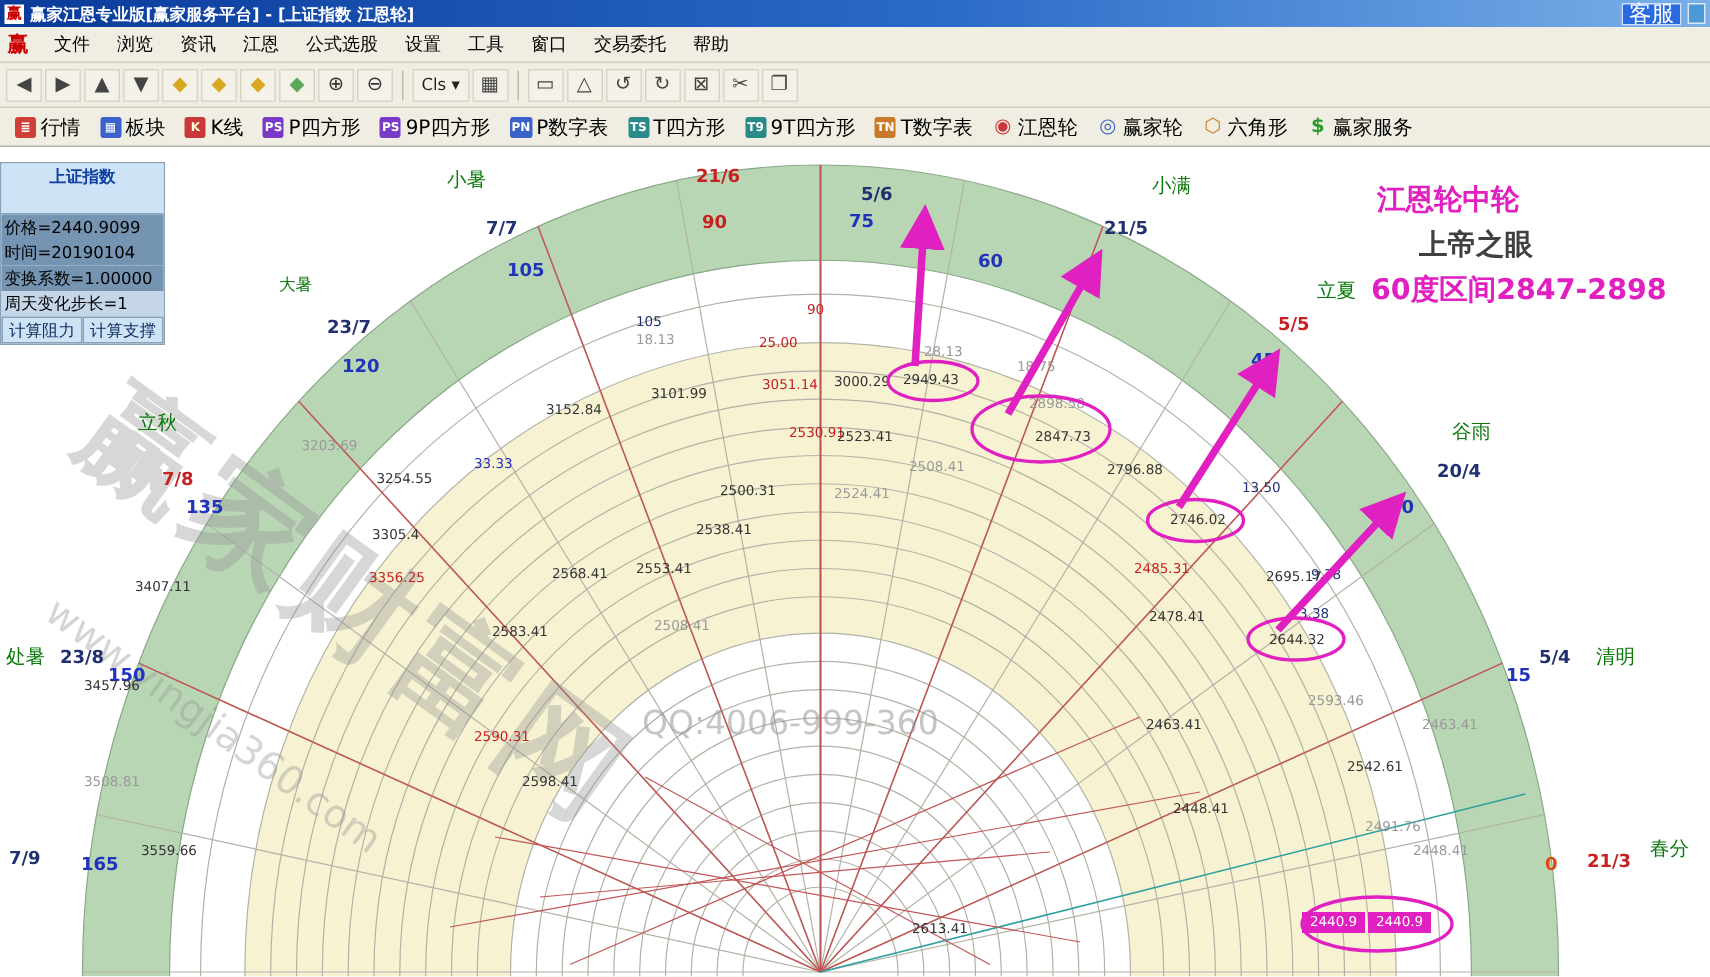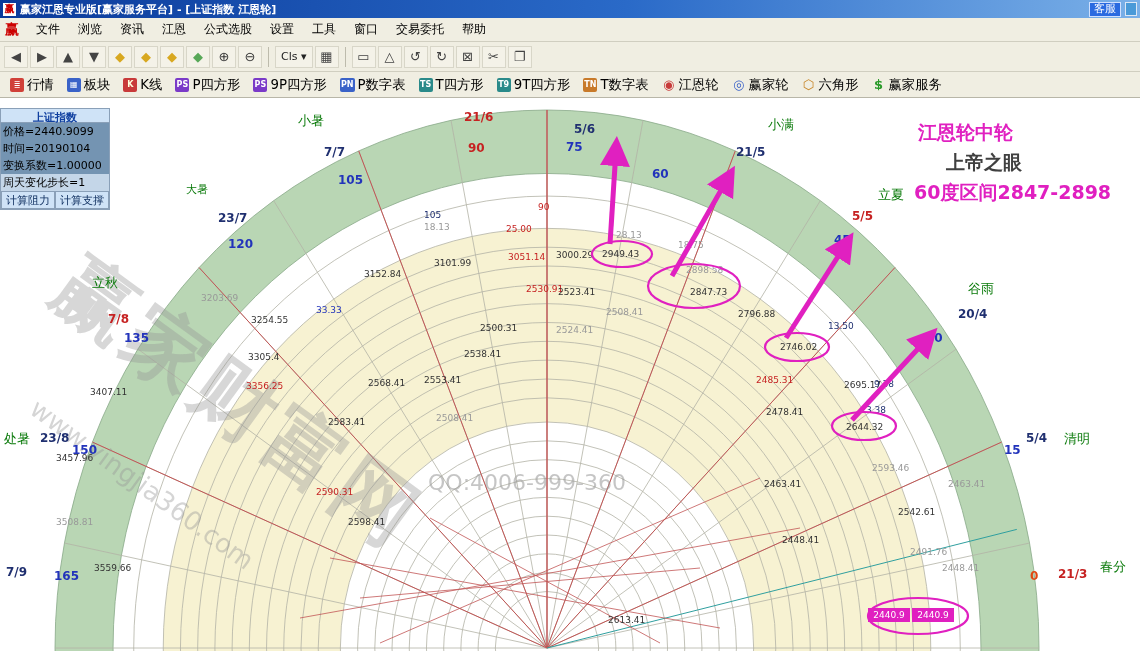--- a/index.html
+++ b/index.html
@@ -12,21 +12,21 @@
 
   
   .titlebar {
     height: 18px; display: flex; align-items: center; gap: 4px;
     background: linear-gradient(to right, #0a3a9a, #2a6ac8 55%, #7ab0e8);
     color: #fff; font-size: 11px; padding: 0 3px; font-weight: bold;
   }
   .title-logo { width: 13px; height: 13px; background: #fff; color: #c00; font-size: 10px;
     display: flex; align-items: center; justify-content: center; font-weight: bold; }
   .titlebar-spacer { flex: 1; }
-  .kefu-btn { background: #2a6ae0; border: 1px solid #cfe0ff; color: #fff; font-size: 11px;
+  .kefu-btn { background: #2a6ae0; border: 1px solid #cfe0ff; color: #fff; font-size: 15px;
     height: 15px; line-height: 12px; padding: 0 4px; }
   .right-strip { width: 12px; height: 14px; background: #4a9ad8; border: 1px solid #dbe7f5; }
 
   
   .menubar { height: 24px; background: #f0eee2; display: flex; align-items: center;
     border-bottom: 1px solid #d0cec0; }
   .menu-logo { color: #c00; font-weight: bold; margin: 0 8px 0 5px; font-size: 14px; }
   .menu-item { padding: 0 9px; height: 100%; display: flex; align-items: center; }
 
   
@@ -62,21 +62,21 @@
     letter-spacing: 6px; z-index: 3; pointer-events: none; white-space: nowrap; }
   .watermark-url { position: absolute; left: 42px; top: 295px; font-size: 26px;
     color: rgba(150,150,150,0.40); transform: rotate(36deg); transform-origin: left top;
     z-index: 3; pointer-events: none; white-space: nowrap; }
   .watermark-qq { position: absolute; left: 428px; top: 372px; font-size: 22px;
     color: rgba(150,150,150,0.55); z-index: 3; pointer-events: none; }
 
   
   .info-panel { position: absolute; left: 0; top: 10px; width: 110px; z-index: 8;
     border: 1px solid #8aa0b8; font-size: 11px; background: #fff; }
-  .info-header { background: #cfe3f7; color: #1040a0; text-align: center; height: 14px;
+  .info-header { background: #cfe3f7; color: #1040a0; text-align: center; height: 34px;
     line-height: 17px; font-weight: bold; border-bottom: 1px solid #8aa0b8; }
   .info-row { height: 17px; line-height: 17px; padding-left: 2px; background: #7494b2; color: #000;
     white-space: nowrap; overflow: hidden; }
   .info-row.light { background: #c4d6e8; }
   .info-buttons { display: flex; }
   .info-btn { flex: 1; height: 18px; background: #cfe3f7; border: 1px solid #8aa0b8;
     font-size: 11px; color: #103060; display: flex; align-items: center; justify-content: center; }
 </style>
 </head>
 <body>

